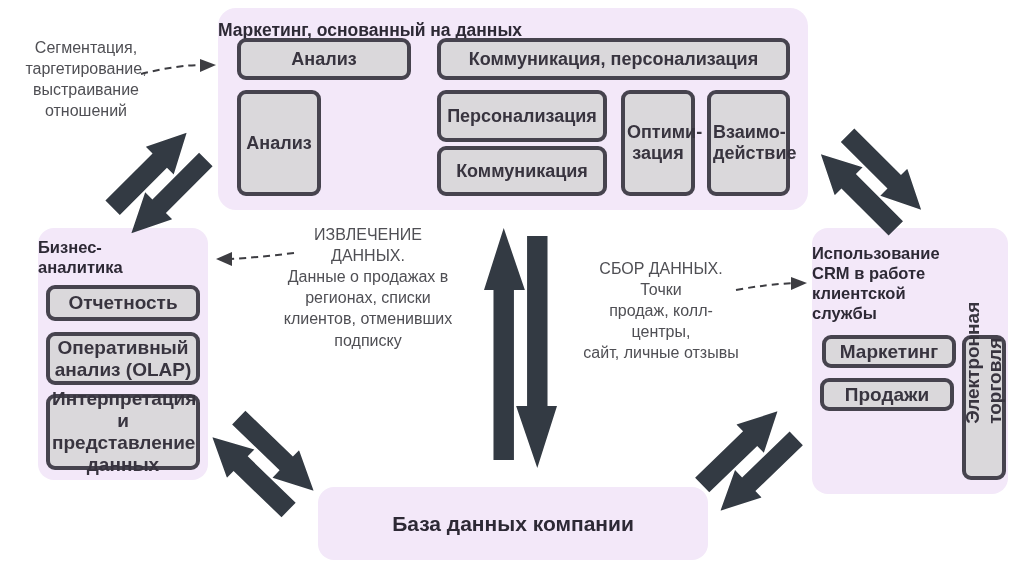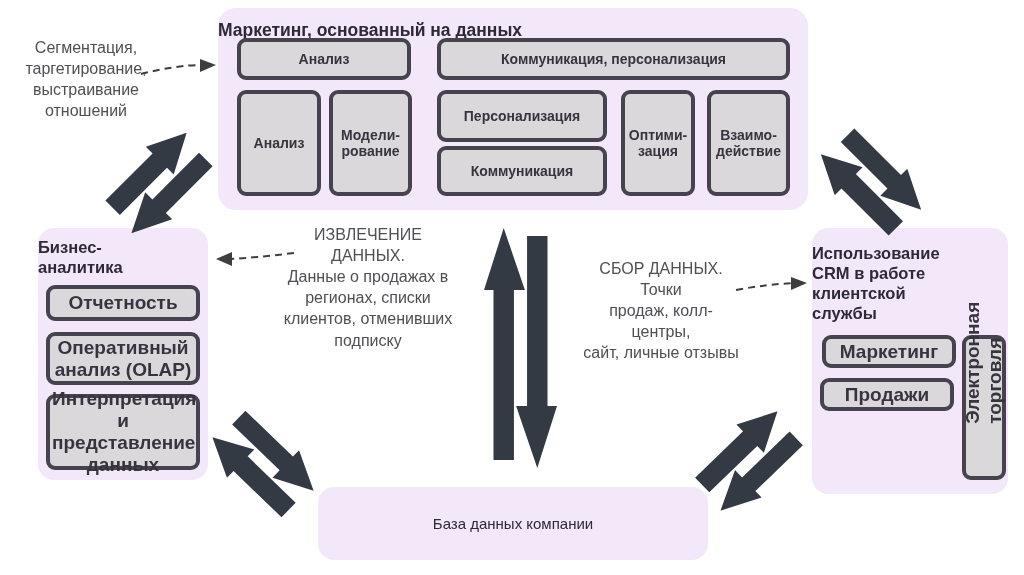--- a/index.html
+++ b/index.html
@@ -12,48 +12,44 @@
   }
   *{box-sizing:border-box;margin:0;padding:0}
   body{font-family:"Liberation Sans",sans-serif;background:#ffffff}
   .stage{position:relative;width:1024px;height:575px;background:#ffffff;overflow:hidden}
   .panel{position:absolute;background:var(--panel-bg);border-radius:18px}
   .panel-title{font-weight:bold;color:var(--ink);white-space:pre-line;line-height:1.22;position:absolute;left:0;right:0}
   .ibox{position:absolute;background:var(--item-bg);border:4px solid var(--item-border);border-radius:9px;
         display:flex;align-items:center;justify-content:center;text-align:center;
         font-weight:bold;color:#38343f;white-space:pre-line;line-height:1.15;padding:2px}
   .ibox .lbl{width:100%}
-  .fs14{font-size:14px}
+  .fs14{font-size:18px}
   .fs13{font-size:19px}
   .annot{position:absolute;color:var(--muted);font-size:16px;text-align:center;white-space:pre-line;line-height:1.32}
   .darrow{position:absolute}
   .darrow polygon{fill:var(--arrow)}
   .dash{position:absolute;overflow:visible}
   .dash path,.dash line{stroke:#3d3d42;stroke-width:2;fill:none;stroke-dasharray:7 5}
   .dash polygon{fill:#3d3d42}
   .vtext{transform:rotate(-90deg);white-space:pre-line;text-align:center;line-height:1.15}
-  .db-title{font-weight:normal;color:var(--ink);font-size:15px}
+  .db-title{font-weight:bold;color:var(--ink);font-size:21px}
   .flexcenter{display:flex;align-items:center;justify-content:center}
 </style>
 </head>
 <body>
 
 <div class="stage">
 
   <section class="panel" style="left:218px;top:8px;width:590px;height:202px">
     <h2 class="panel-title" style="top:12px;font-size:17.5px">Маркетинг, основанный на данных</h2>
     <div class="ibox fs14" style="left:19px;top:30px;width:174px;height:42px">
       <span class="lbl">Анализ</span>
     </div>
     <div class="ibox fs14" style="left:19px;top:82px;width:84px;height:106px">
       <span class="lbl">Анализ</span>
-    </div>
-    <div class="ibox fs14" style="left:111px;top:82px;width:83px;height:106px">
-      <span class="lbl">Модели-
-рование</span>
     </div>
     <div class="ibox fs14" style="left:219px;top:30px;width:353px;height:42px">
       <span class="lbl">Коммуникация, персонализация</span>
     </div>
     <div class="ibox fs14" style="left:219px;top:82px;width:170px;height:52px">
       <span class="lbl">Персонализация</span>
     </div>
     <div class="ibox fs14" style="left:219px;top:138px;width:170px;height:50px">
       <span class="lbl">Коммуникация</span>
     </div>

